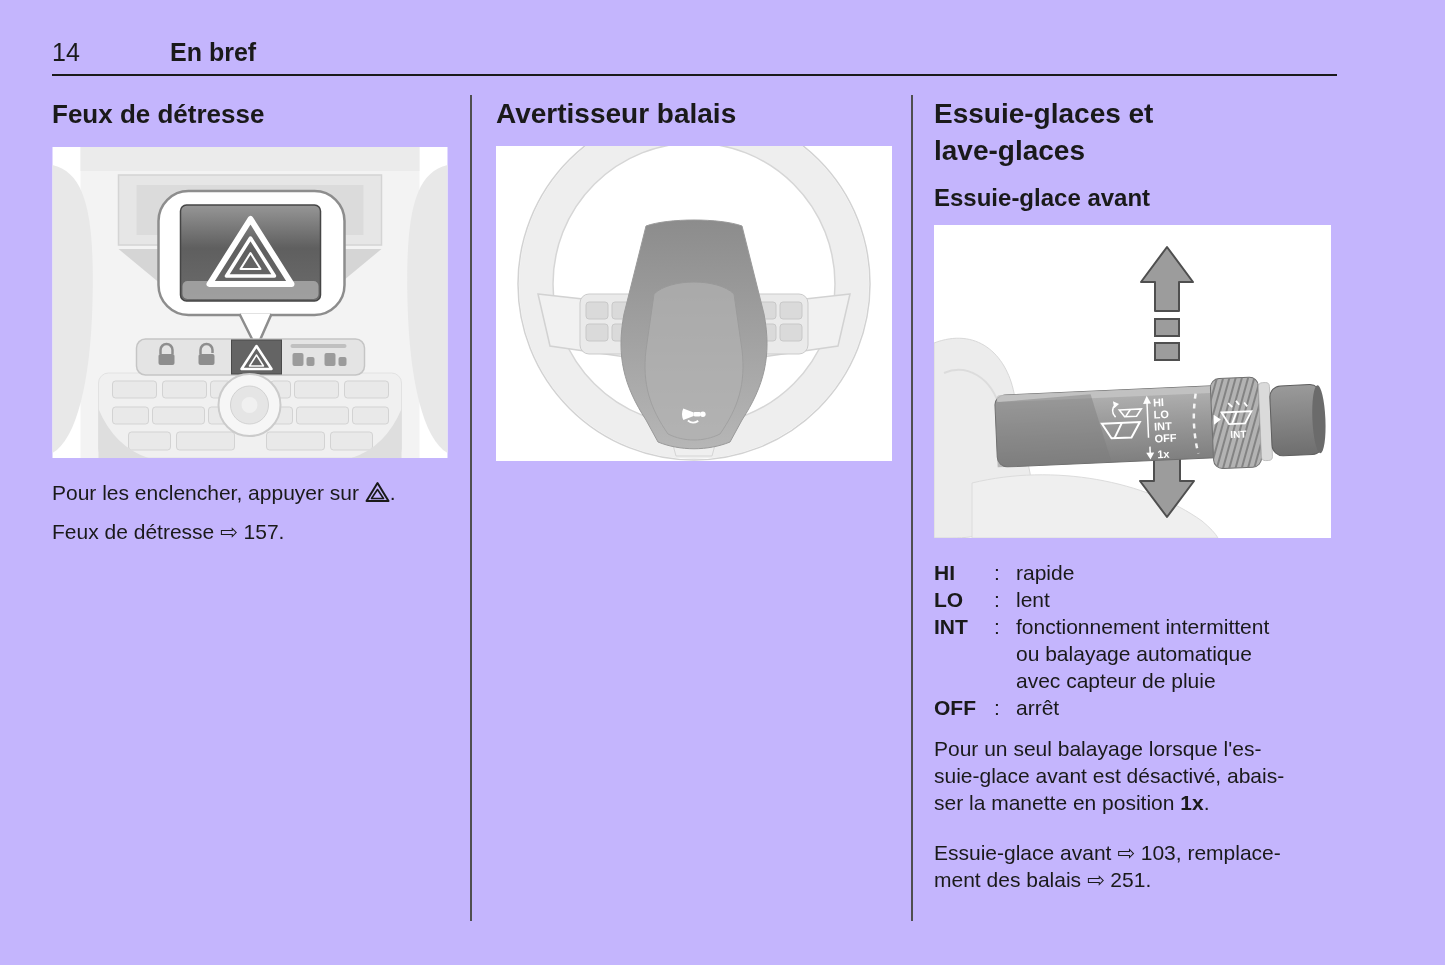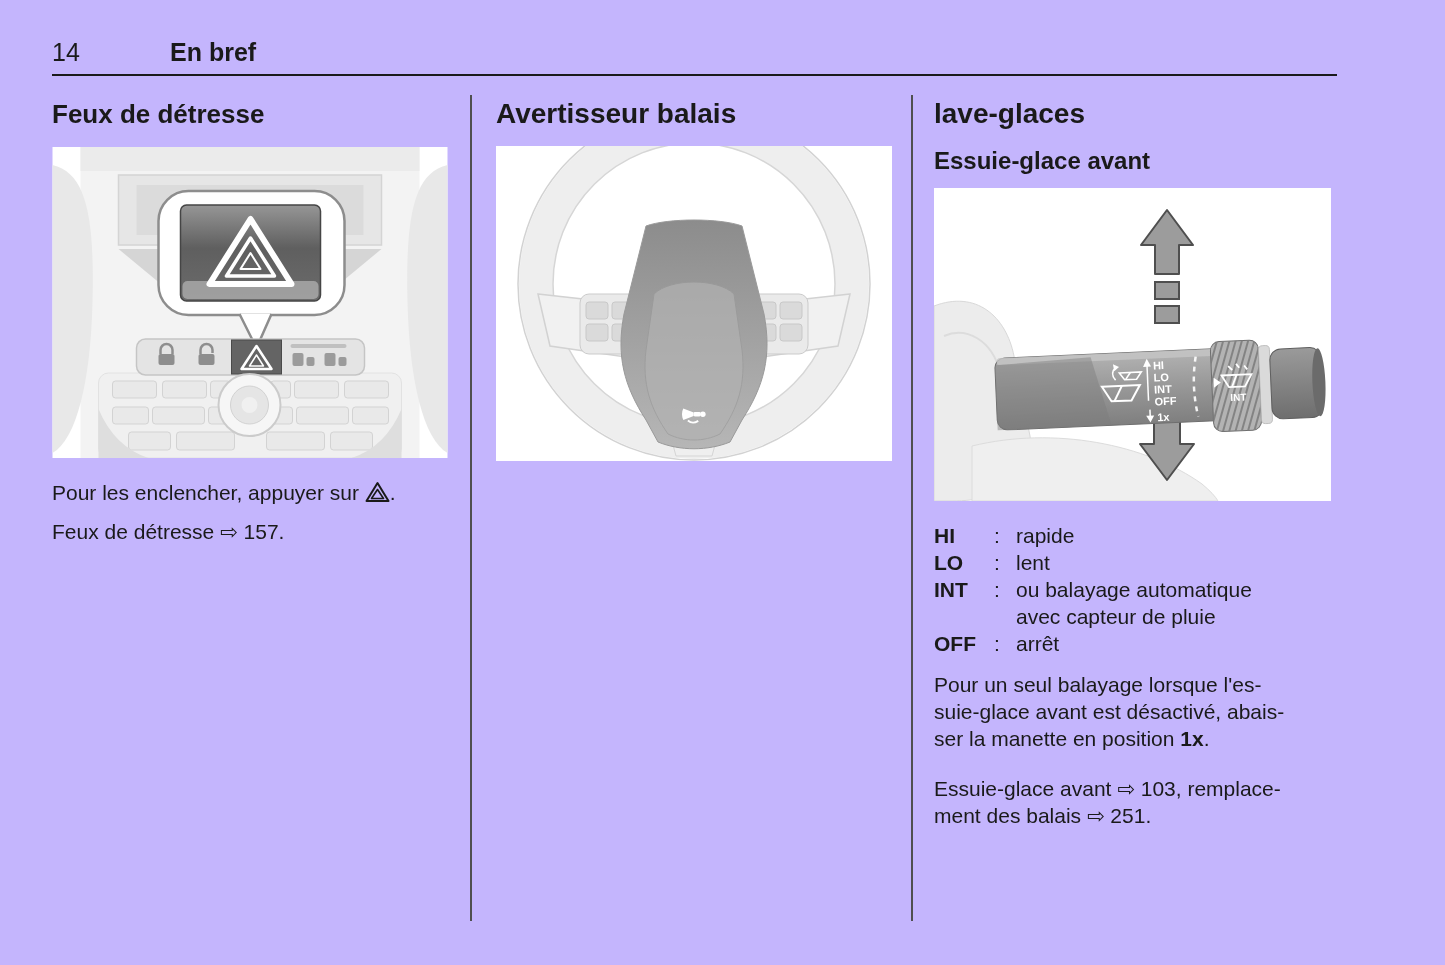--- a/index.html
+++ b/index.html
@@ -187,20 +187,21 @@
         <rect x="11" y="6" width="6" height="4" rx="1"></rect>
         <circle cx="19" cy="8" r="2.4"></circle>
         <path d="M6,13.5 Q10,17 15,13.8" stroke="#ffffff" stroke-width="1.6" fill="none"></path>
       </g>
     </svg>
 
   </div>
 
   <div class="col col3">
     <div class="h1">
+      <span class="line">Essuie-glaces et</span>
       <span class="line">lave-glaces</span>
     </div>
     <div class="h3">Essuie-glace avant</div>
 
     <svg class="fig" width="397" height="313" viewBox="0 0 397 313">
       <defs>
         <linearGradient id="stalkG" x1="0" y1="0" x2="0" y2="1">
           <stop offset="0" stop-color="#b3b3b3"></stop>
             <stop offset="0.45" stop-color="#9a9a9a"></stop>
             <stop offset="1" stop-color="#7f7f7f"></stop>
@@ -286,20 +287,21 @@
         <span class="term">LO</span>
         <span class="colon">:</span>
         <span class="desc">
             <span class="line">lent</span>
           </span>
       </div>
       <div class="defrow">
         <span class="term">INT</span>
         <span class="colon">:</span>
         <span class="desc">
+          <span class="line">fonctionnement intermittent</span>
           <span class="line">ou balayage automatique</span>
           <span class="line">avec capteur de pluie</span>
         </span>
       </div>
       <div class="defrow">
         <span class="term">OFF</span>
         <span class="colon">:</span>
         <span class="desc">
             <span class="line">arrêt</span>
           </span>

